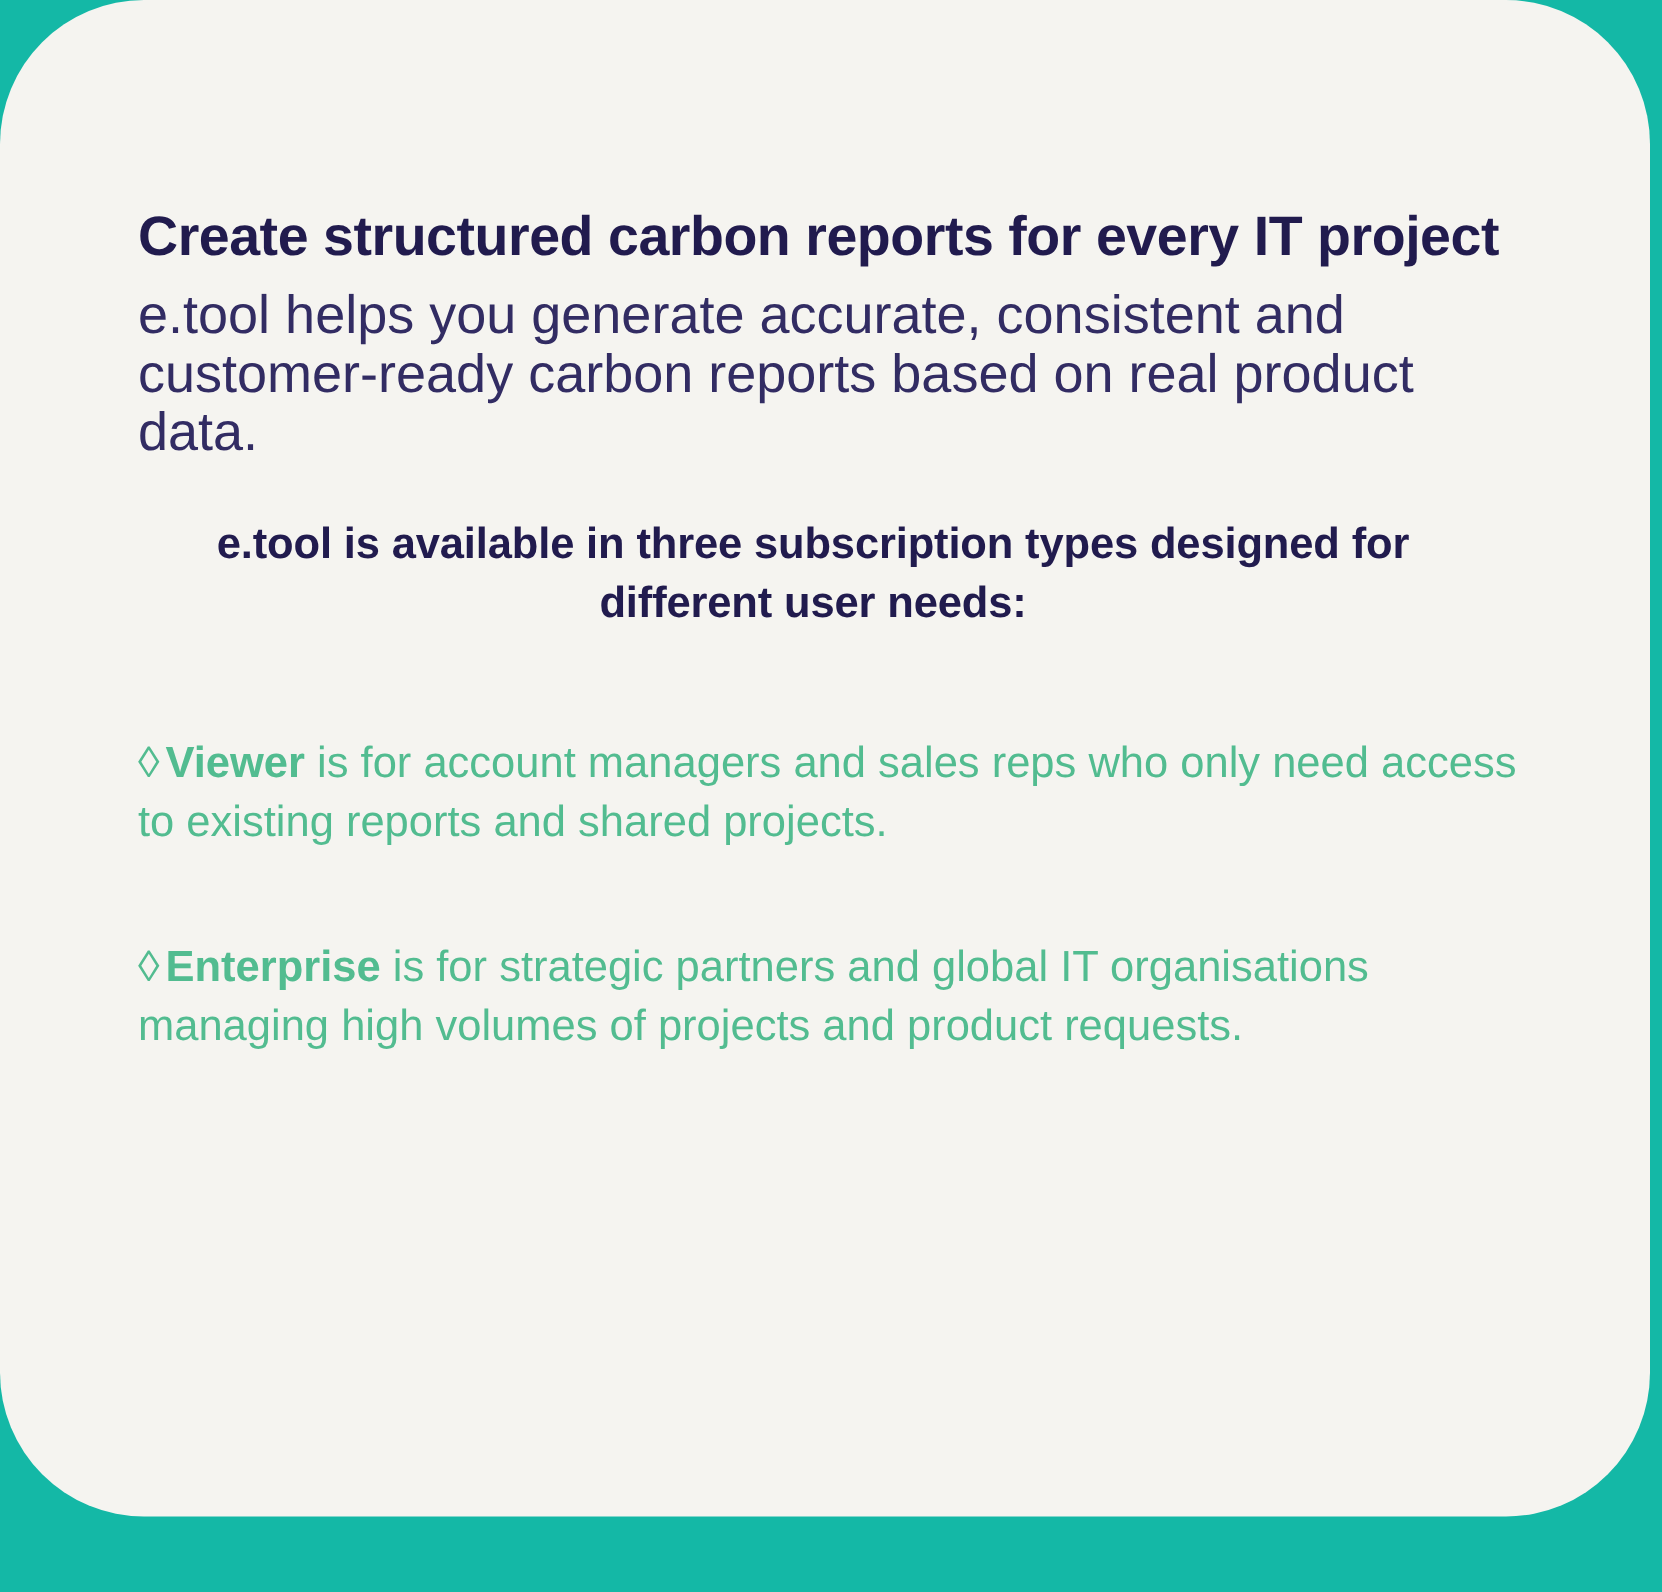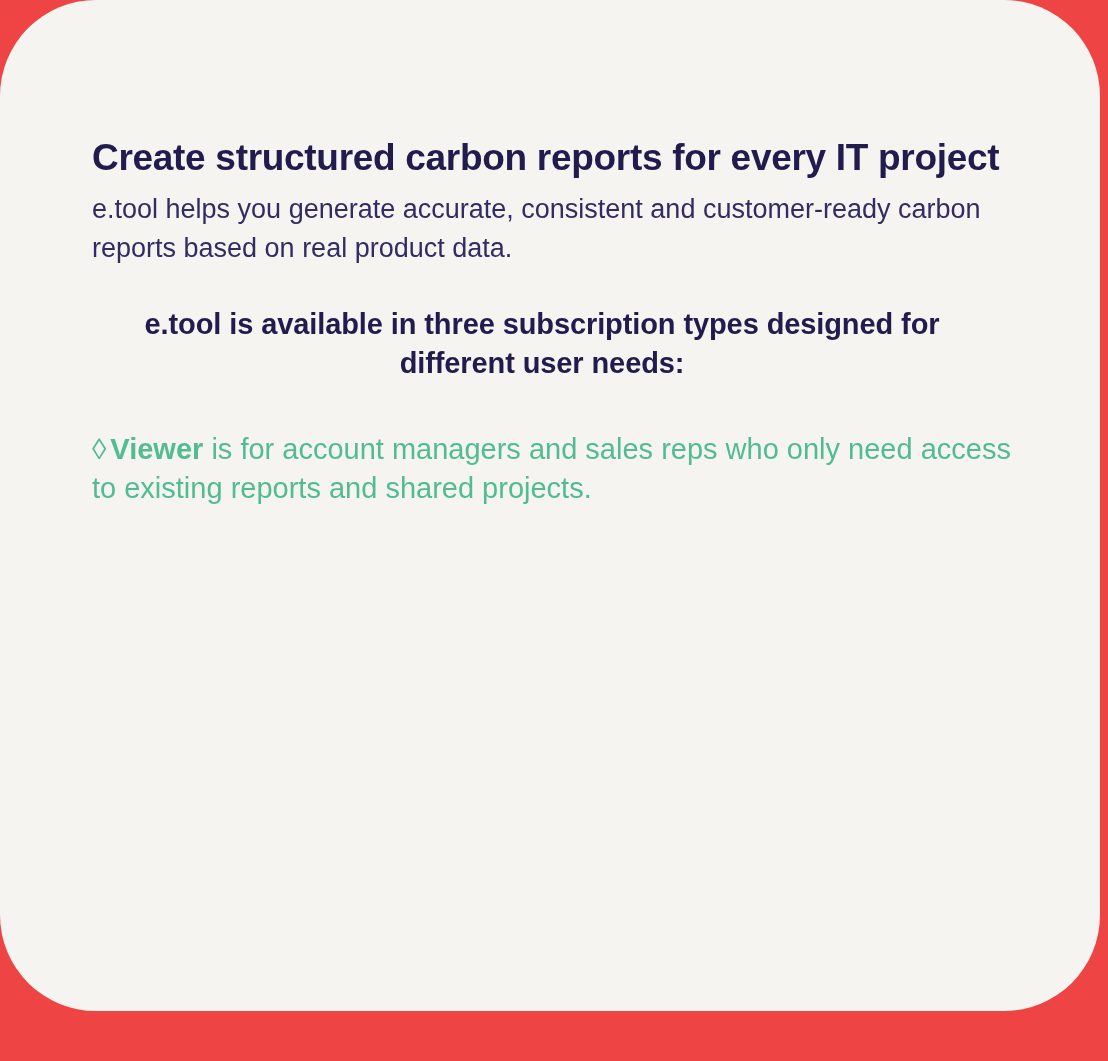--- a/index.html
+++ b/index.html
@@ -11,21 +11,21 @@
     width: 1108px;
     height: 1061px;
     font-family: "Liberation Sans", sans-serif;
     -webkit-font-smoothing: antialiased;
   }
 
   .stage {
     position: relative;
     width: 1108px;
     height: 1061px;
-    background: #ef4444;
+    background: #14b8a6;
     overflow: hidden;
   }
 
   
   .card {
     position: absolute;
     left: 0px;
     top: 0px;
     width: 1100px;
     height: 1011px;
@@ -45,42 +45,42 @@
   .headline {
     font-size: 37px;
     font-weight: 700;
     line-height: 44px;
     letter-spacing: -0.3px;
     color: #211B4E;
     margin: 0 0 10px 0;
   }
 
   .lede {
-    font-size: 27px;
+    font-size: 36px;
     font-weight: 400;
     line-height: 39px;
     letter-spacing: 0px;
     color: #322C63;
     margin: 0;
     max-width: 900px;
   }
 
   .subhead {
     font-size: 29px;
     font-weight: 700;
     line-height: 39px;
     letter-spacing: -0.1px;
     color: #211B4E;
     margin: 37px 0 0 0;
     max-width: 900px;
     text-align: center;
   }
 
   .tier-list {
-    margin: 47px 0 0 0;
+    margin: 68px 0 0 0;
     padding: 0;
     list-style: none;
   }
 
   .tier {
     font-size: 29px;
     font-weight: 400;
     line-height: 39px;
     color: #52BC90;
     margin: 0 0 58px 0;
@@ -120,17 +120,20 @@
 
       <p class="subhead">e.tool is available in three subscription types designed for different user needs:</p>
 
       <ul class="tier-list">
 
         <li class="tier">
           <span class="diamond-icon">◊</span><span class="tier-name">Viewer</span><span class="tier-desc"> is for account managers and sales reps who only need access to existing reports and shared projects.</span>
         </li>
 
 
+        <li class="tier">
+          <span class="diamond-icon">◊</span><span class="tier-name">Enterprise</span><span class="tier-desc"> is for strategic partners and global IT organisations managing high volumes of projects and product requests.</span>
+        </li>
 
       </ul>
     </div>
   </div>
 </div>
 
 </body></html>

